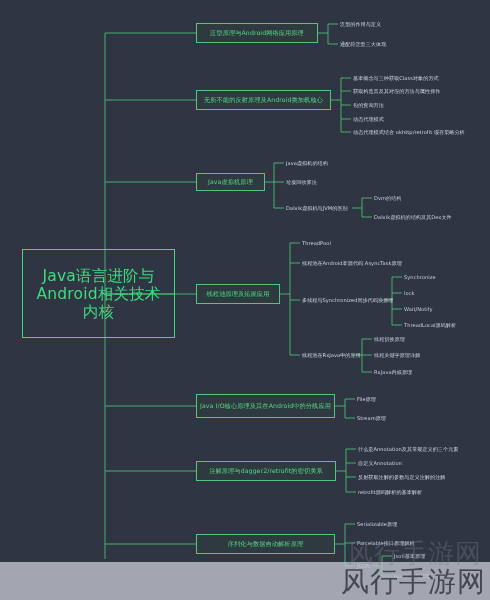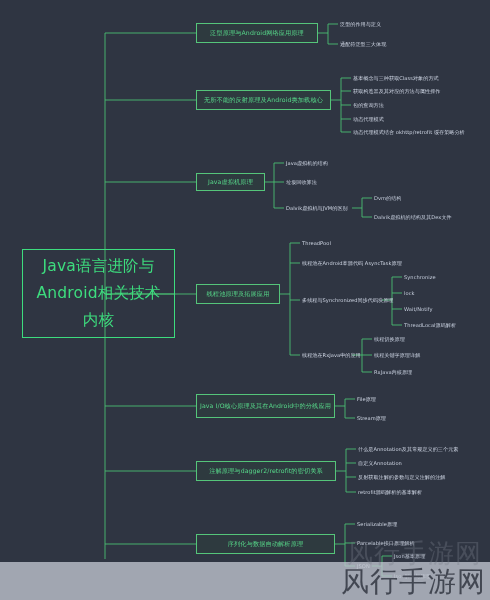--- a/index.html
+++ b/index.html
@@ -36,21 +36,21 @@
     width: 153px;
     height: 89px;
     border: 1px solid #3ddc7e;
     box-sizing: border-box;
     display: flex;
     align-items: center;
     justify-content: center;
     text-align: center;
     color: #3ddc7e;
     font-size: 15.5px;
-    line-height: 27px;
+    line-height: 18px;
     letter-spacing: 0.2px;
     padding: 2px 6px;
     background: transparent;
   }
   
   .l1 {
     position: absolute;
     box-sizing: border-box;
     border: 1px solid #55c57a;
     color: #57d98a;

